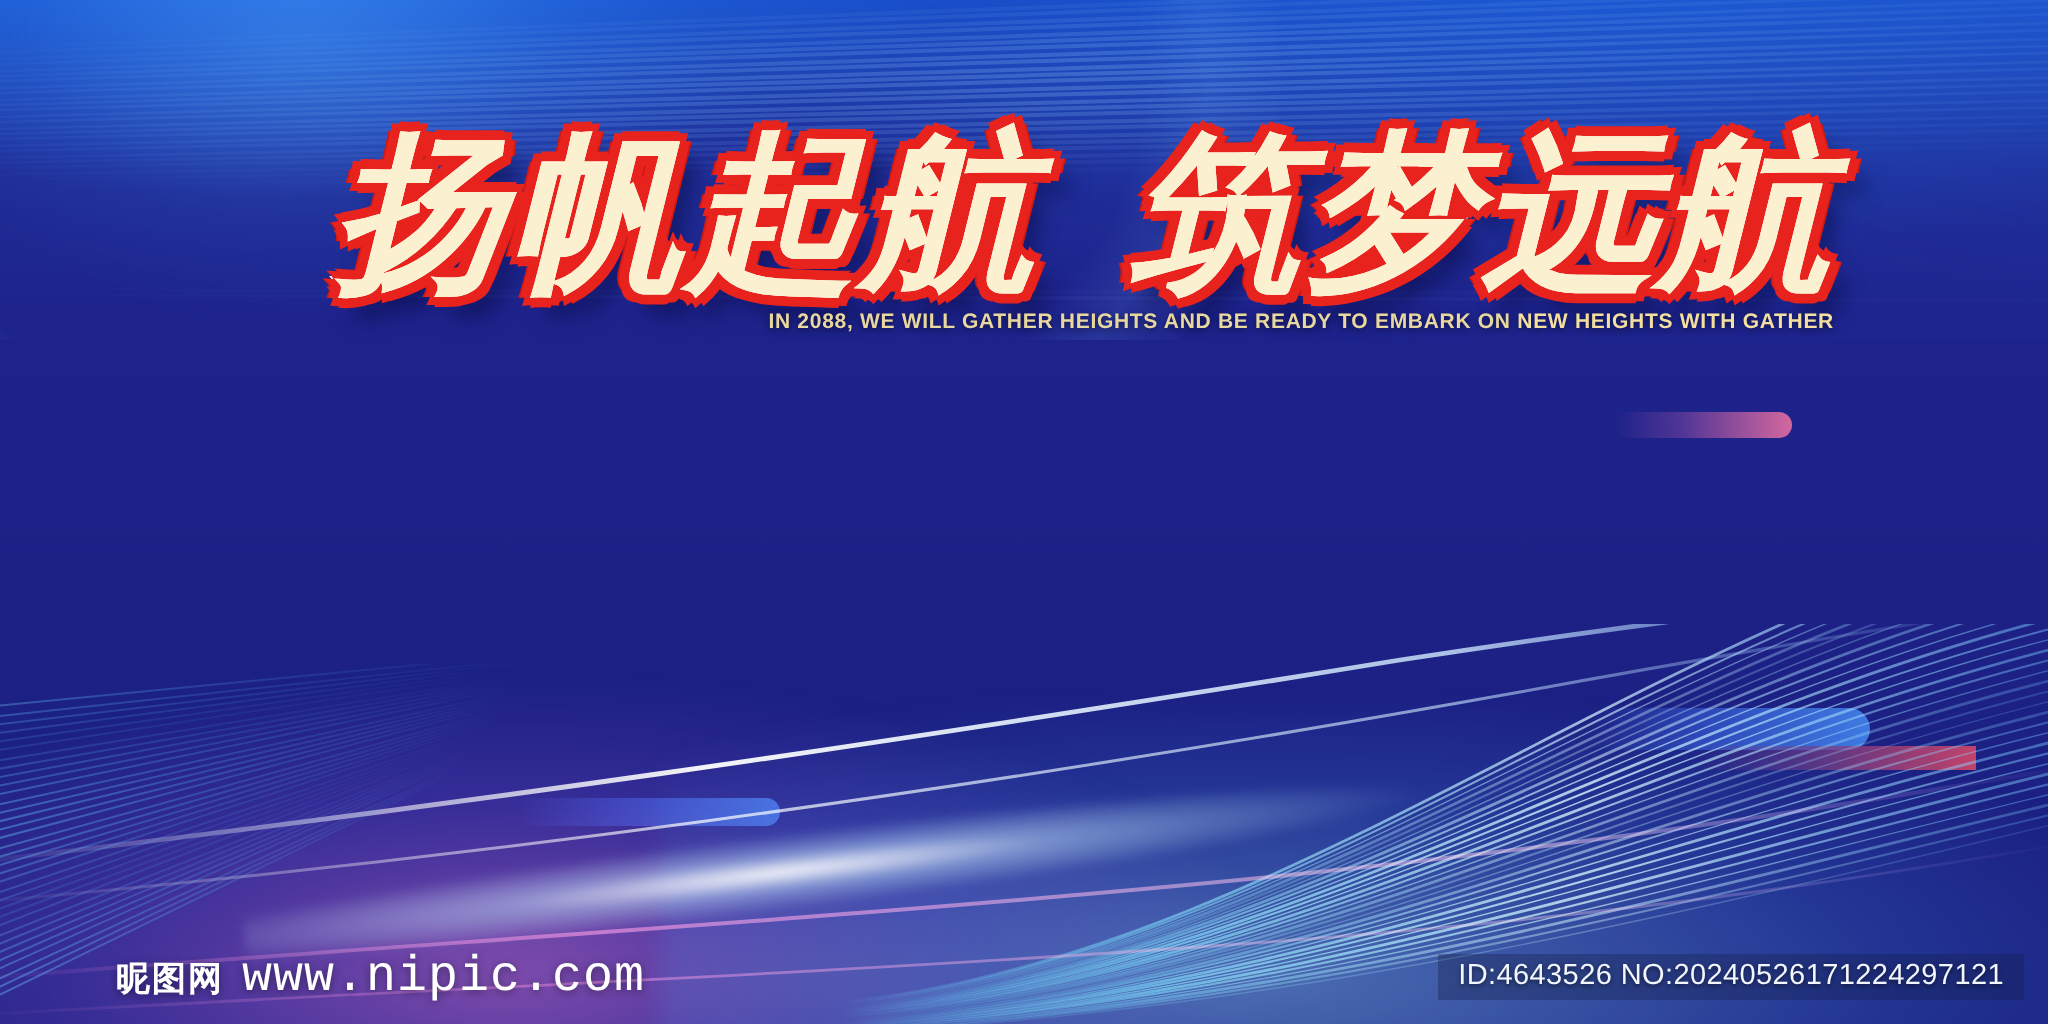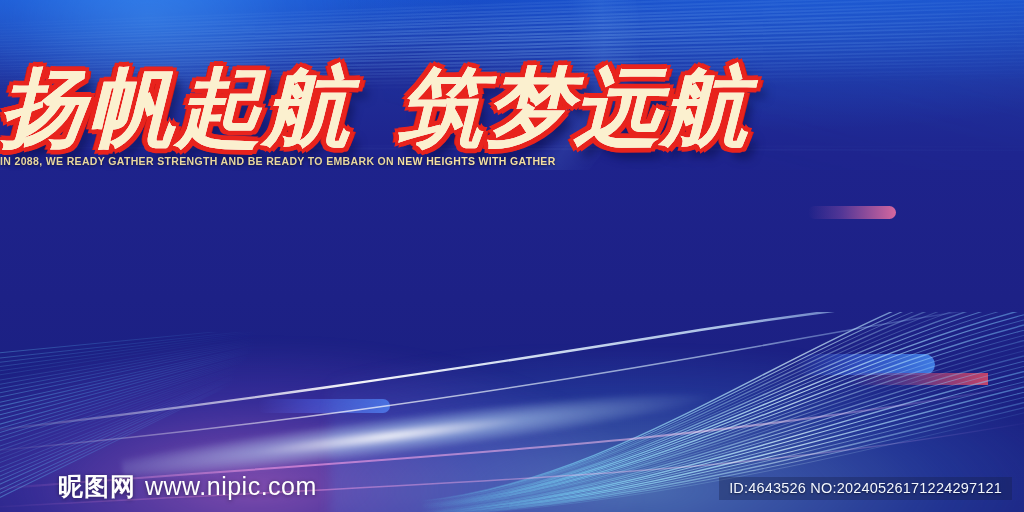--- a/index.html
+++ b/index.html
@@ -31,21 +31,21 @@
     background:radial-gradient(ellipse at center,rgba(30,70,200,0) 58%,rgba(120,185,255,.22) 64%,rgba(40,90,210,0) 72%);
   }
   .rightsweep{
     position:absolute;right:-140px;top:-60px;width:780px;height:300px;
     background:linear-gradient(200deg,rgba(70,150,250,.30) 0%,rgba(40,100,220,.10) 45%,rgba(30,60,180,0) 72%);
     transform:rotate(-5deg);
     filter:blur(1px);
   }
 
   
-  .titleblock{position:absolute;left:0;top:0;width:917px;text-align:left;}
+  .titleblock{position:absolute;left:0;top:0;width:917px;text-align:right;}
   .main-title{
     margin:0;padding-top:64px;
     font-family:"DejaVu Sans","Liberation Sans",sans-serif;
     font-size:86px;line-height:1;font-weight:bold;letter-spacing:2px;
     font-style:italic;
     color:#fbf0cf;
     -webkit-text-stroke:2px #ffffff;
     paint-order:stroke fill;
     text-shadow:
       0 0 0 #fff,
@@ -132,22 +132,22 @@
   }
 
   
   .footer-strip{
     position:absolute;left:0;bottom:0;width:1024px;height:52px;overflow:hidden;
   }
   .watermark{
     position:absolute;left:58px;bottom:9px;display:flex;align-items:baseline;gap:9px;
     color:#ffffff;text-shadow:0 1px 4px rgba(0,0,0,.45);
   }
-  .wm-cn{font-family:Liberation Serif, serif;font-size:25px;font-weight:bold;letter-spacing:1px;}
-  .wm-url{font-family:Liberation Sans, sans-serif;font-size:25px;letter-spacing:.5px;}
+  .wm-cn{font-family:Liberation Serif, serif;font-size:17px;font-weight:bold;letter-spacing:1px;}
+  .wm-url{font-family:Liberation Mono, monospace;font-size:25px;letter-spacing:.5px;}
   .idbox{
     position:absolute;right:12px;bottom:12px;padding:3px 10px 4px;
     background:rgba(20,28,70,.34);
     color:#f2f6ff;font-family:"Liberation Sans",sans-serif;font-size:14.5px;letter-spacing:.2px;
     text-shadow:0 1px 2px rgba(0,0,0,.5);
     margin-top:43px;
   }
 </style>
 </head>
 <body>
@@ -203,21 +203,21 @@
         <div class="band" style="top: 141.4px; opacity: 0.006; transform: rotate(0.05deg);"></div>
         <div class="band" style="top: 144.8px; opacity: 0.063; transform: rotate(0.11deg);"></div>
         <div class="band" style="top: 148.2px; opacity: 0.121; transform: rotate(0.17deg);"></div>
       </div>
   </div>
 
   <div class="titleblock">
     <h1 class="main-title"><span>扬帆起航</span><span class="gap"></span><span>筑梦远航</span></h1>
 
 
-    <div class="sub-en"><span>IN 2088, WE READY GATHER STRENGTH AND BE READY TO EMBARK ON </span><span class="hl">NEW HEIGHTS WITH GATHER</span></div>
+    <div class="sub-en"><span>IN 2088, WE WILL GATHER HEIGHTS AND BE READY TO EMBARK ON </span><span class="hl">NEW HEIGHTS WITH GATHER</span></div>
 
   </div>
 
   <div class="pill pill-pink"></div>
   <div class="pill pill-blue-r"></div>
   <div class="pill bar-crimson"></div>
   <div class="pill pill-blue-l"></div>
 
   <div class="bottomfx">
     <div class="haze"></div>

